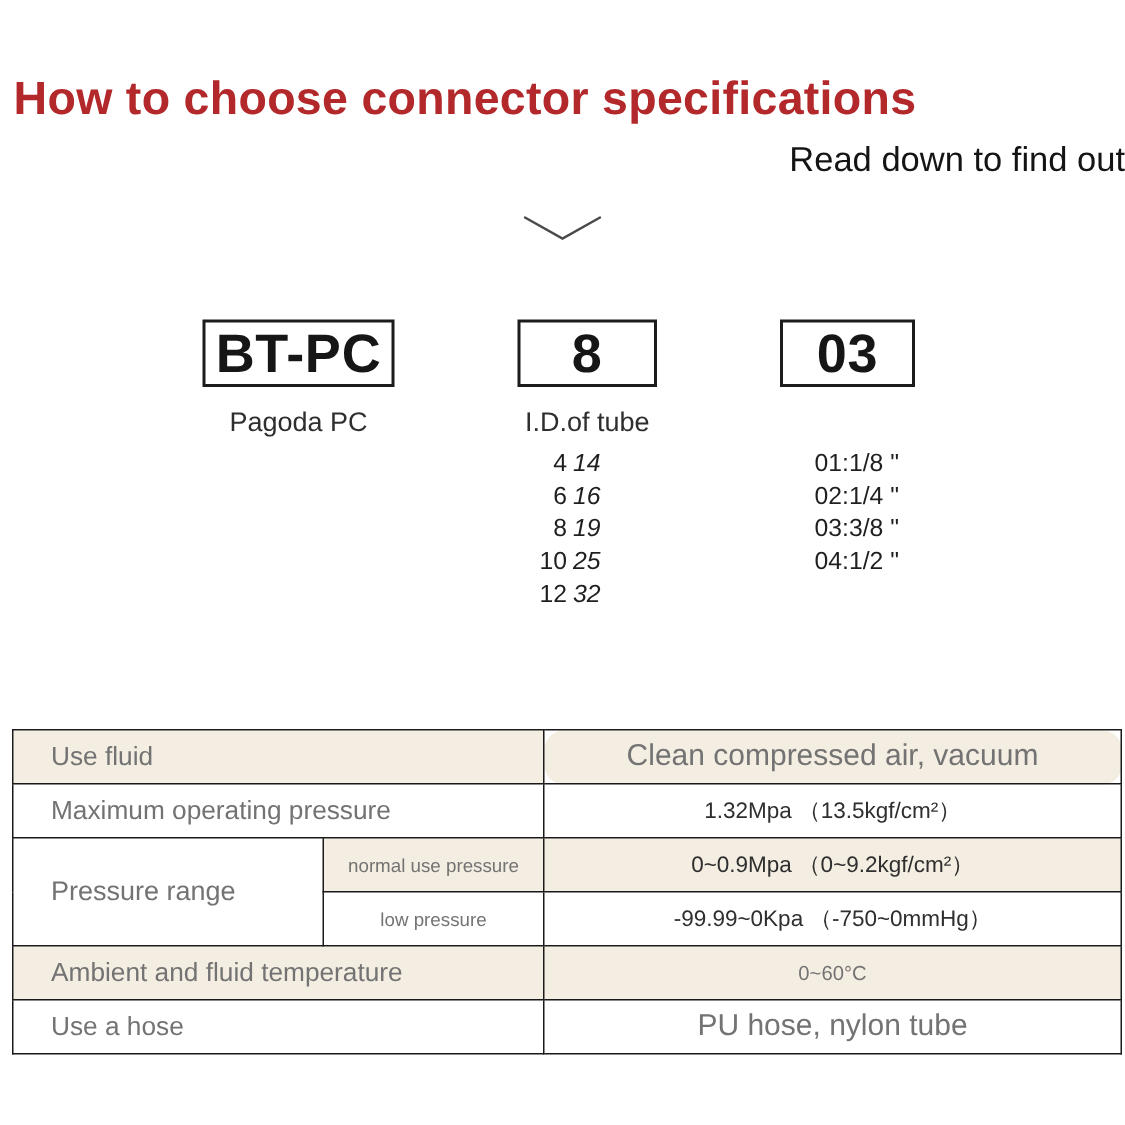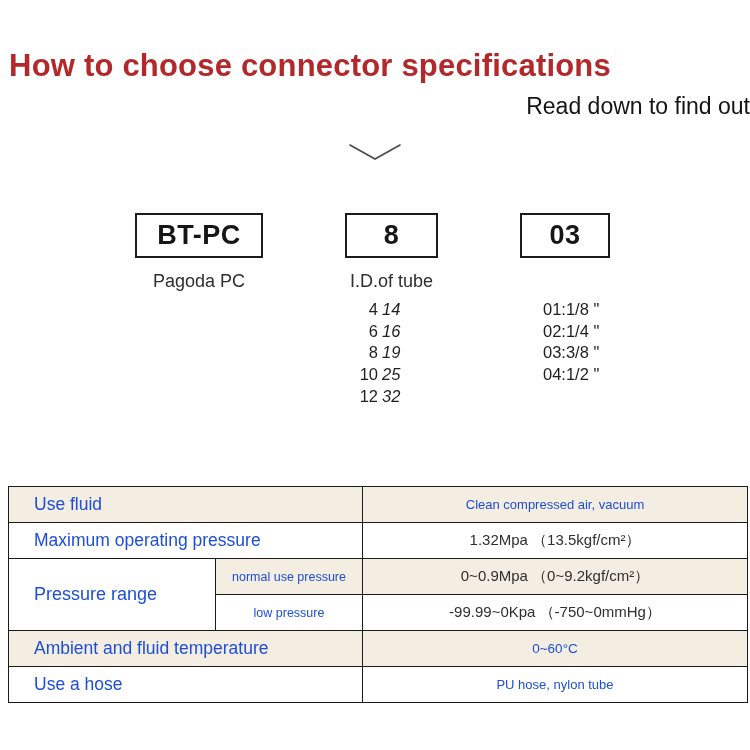--- a/index.html
+++ b/index.html
@@ -44,21 +44,21 @@
   .code-box {
     position: absolute;
     top: 213px;
     height: 45px;
     border: 2px solid #1c1c1c;
     box-sizing: border-box;
     display: flex;
     align-items: center;
     justify-content: center;
     font-weight: 700;
-    font-size: 27px;
+    font-size: 36px;
     color: #161616;
     letter-spacing: 0.5px;
     background: #ffffff;
   }
   .code-box.b1 { left: 135px; width: 128px; }
   .code-box.b2 { left: 345px; width: 93px; }
   .code-box.b3 { left: 520px; width: 90px; }
   .box-label {
     position: absolute;
     top: 271px;
@@ -114,38 +114,38 @@
     border-collapse: collapse;
     table-layout: fixed;
     font-family: "Liberation Sans", sans-serif;
   }
   table.spec td {
     border: 1.5px solid #1a1a1a;
     height: 36px;
     vertical-align: middle;
     box-sizing: border-box;
     background: #ffffff;
-    color: #1d4ed8;
+    color: #737373;
   }
   table.spec td.beige { background: #f4ede1; }
   td.row-label {
     padding-left: 25px;
     font-size: 17.5px;
   }
   td.range-label {
     padding-left: 25px;
     font-size: 18px;
   }
   td.sub-label {
     text-align: center;
     font-size: 12.5px;
     color: #3c3c3c;
   }
   td.val { text-align: center; }
-  td.val.big { font-size: 13px; }
+  td.val.big { font-size: 20px; border-radius: 13px; }
   td.val.med { font-size: 15px; color: #2f2f2f; }
   td.val.small { font-size: 13.5px; }
 </style>
 </head>
 <body>
 
 <div class="page">
 
   <div class="title">How to choose connector specifications</div>
   <div class="subtitle">Read down to find out</div>

